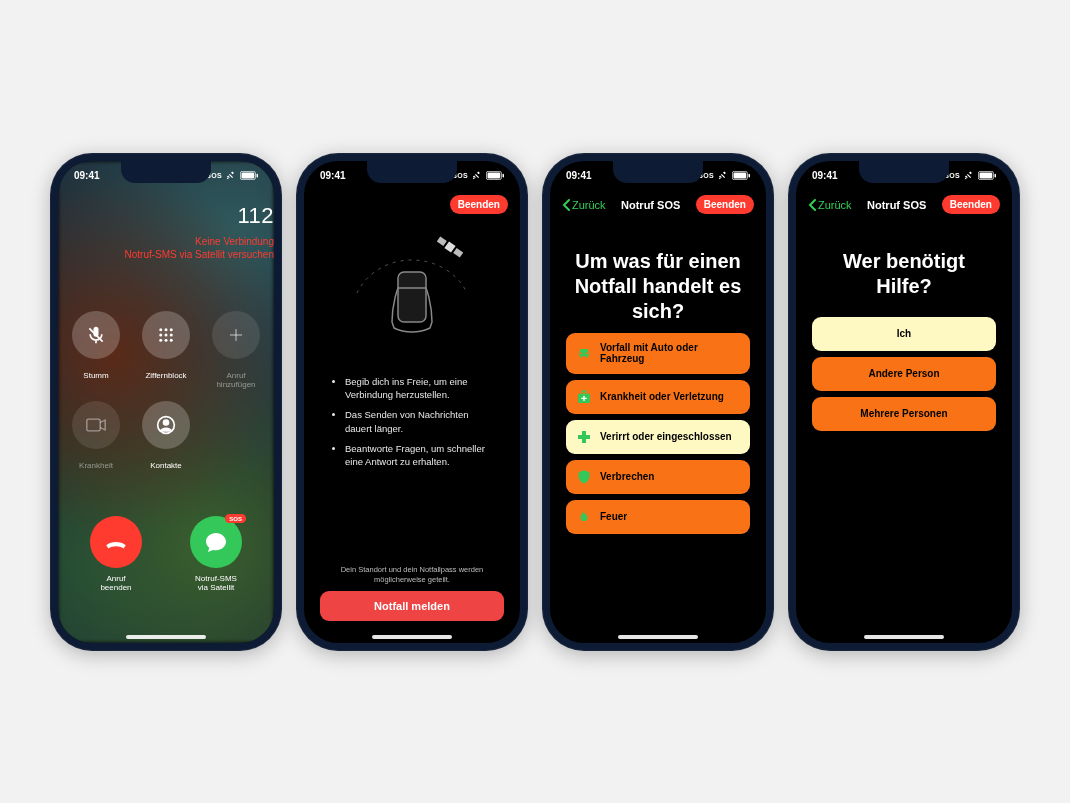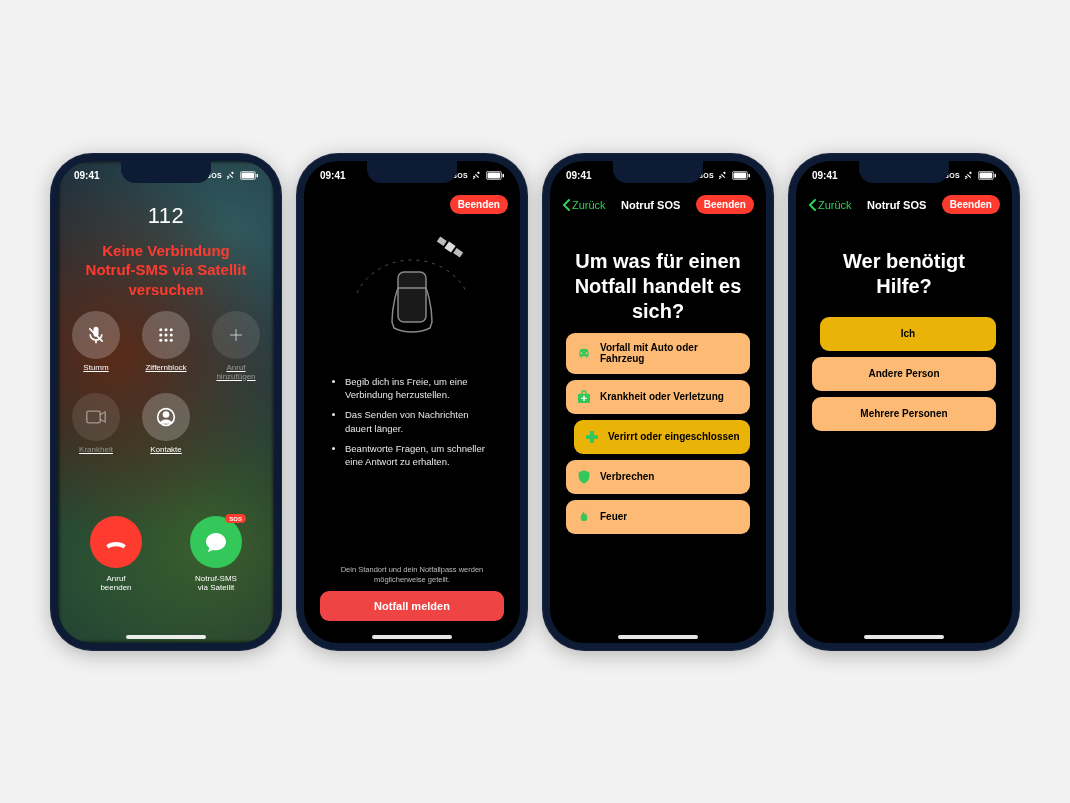--- a/index.html
+++ b/index.html
@@ -77,36 +77,36 @@
       radial-gradient(circle at 25% 40%, #5a2a18 0%, transparent 55%),
       radial-gradient(circle at 80% 15%, #2f5a5e 0%, transparent 55%),
       radial-gradient(circle at 70% 80%, #3a5e2d 0%, transparent 55%),
       radial-gradient(circle at 15% 85%, #1c4538 0%, transparent 55%),
       #1a2230;
     filter: blur(2px);
   }
   .p1-top {
     position: absolute;
     top: 42px; left: 0; right: 0;
-    text-align: center;
+    text-align: right;
     z-index: 5;
   }
   .p1-number { font-size: 22px; font-weight: 300; color: #fff; letter-spacing: .5px; }
-  .p1-fail { font-size: 15px; font-weight: 700; color: #ff3b30; line-height: 1.3; margin-top: 12px; }
+  .p1-fail { font-size: 10px; font-weight: 400; color: #ff3b30; line-height: 1.3; margin-top: 6px; }
   .p1-grid {
     position: absolute;
     top: 150px; left: 0; right: 0;
     display: grid;
     grid-template-columns: repeat(3, 58px);
     grid-template-rows: repeat(2, auto);
     gap: 12px 12px;
     justify-content: center;
     z-index: 5;
   }
-  .p1-cell { display: flex; flex-direction: column; align-items: center; gap: 4px; text-decoration: underline; }
+  .p1-cell { display: flex; flex-direction: column; align-items: center; gap: 12px; }
   .p1-btn {
     width: 48px; height: 48px;
     border-radius: 50%;
     background: rgba(255,255,255,.22);
     display: flex; align-items: center; justify-content: center;
   }
   .p1-btn.dim { background: rgba(255,255,255,.10); }
   .p1-label { font-size: 8px; color: #fff; text-align: center; line-height: 1.15; max-width: 58px; }
   .p1-label.dim { color: rgba(255,255,255,.45); }
   .p1-bottom {
@@ -152,22 +152,22 @@
   .p2-list { position:absolute; top:214px; left:30px; right:26px; font-size:9.5px; line-height:1.45; color:#e8e8e8; }
   .p2-list li { list-style: disc; margin-left: 11px; margin-bottom: 6px; }
   .p2-note { position:absolute; bottom:58px; left:20px; right:20px; text-align:center; font-size:7.5px; color:#bdbdbd; line-height:1.3; }
   .p2-cta { position:absolute; bottom:22px; left:16px; right:16px; background:#ef4444; color:#fff; text-align:center; font-size:11px; font-weight:600; padding:9px 0; border-radius:9px; }
 
   
   .question { position:absolute; top:88px; left:20px; right:20px; text-align:center; font-size:20px; font-weight:700; line-height:1.25; }
   .optlist { position:absolute; left:16px; right:16px; display:flex; flex-direction:column; gap:6px; }
   .p3 .optlist { top:172px; }
   .p4 .optlist { top:156px; }
-  .opt { background:#fdba74; color:#000; border-radius:9px; padding:9px 10px; display:flex; align-items:center; gap:8px; font-size:10px; font-weight:600; min-height:34px; }
-  .opt.sel { background:#eab308;margin-left:8px; }
+  .opt { background:#f97316; color:#000; border-radius:9px; padding:9px 10px; display:flex; align-items:center; gap:8px; font-size:10px; font-weight:600; min-height:34px; }
+  .opt.sel { background:#fef9c3; }
   .opt .ico { width:16px; height:16px; flex-shrink:0; display:flex; align-items:center; justify-content:center; }
   .p4 .opt { justify-content:center; }
 </style>
 </head>
 <body>
 
 <div class="phone">
   <div class="screen">
     <div class="notch"></div>
     <div class="p1-bg"></div>

